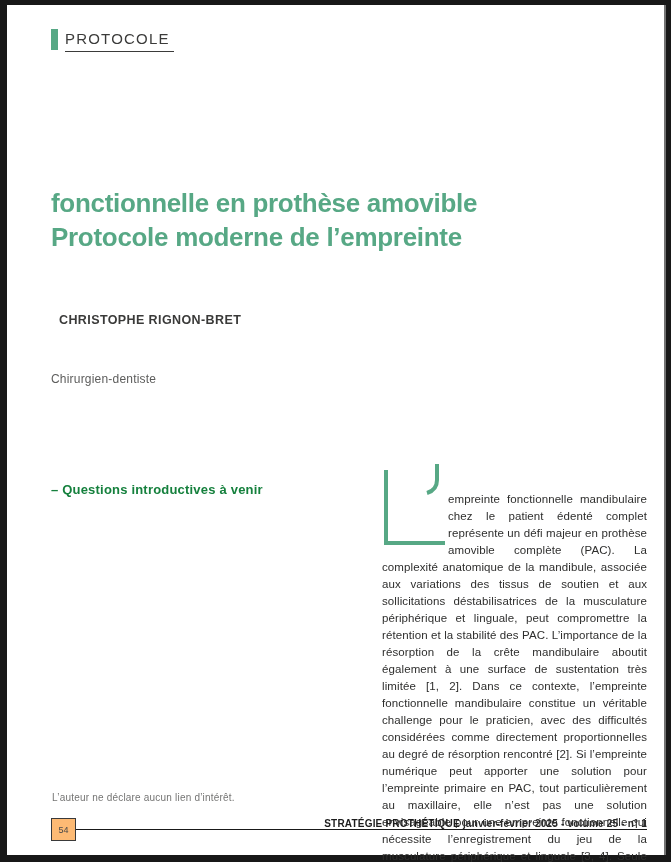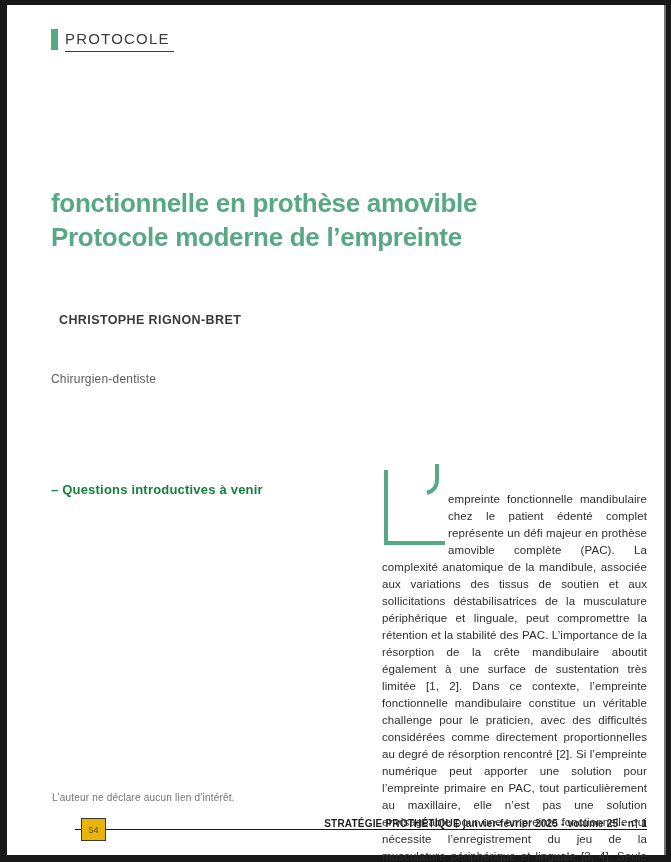--- a/index.html
+++ b/index.html
@@ -69,24 +69,24 @@
     position:absolute;left:0;top:-28px;overflow:visible;
   }
   
   .footnote{
     position:absolute;left:45px;top:787px;
     font-size:10px;color:#757574;letter-spacing:0.2px;
   }
   
   .pagenum-box{
     position:absolute;left:44px;top:813px;width:25px;height:23px;
-    border:1px solid #3a3a3a;background:#eab308;
+    border:1px solid #3a3a3a;background:#fdba74;
     font-size:9px;color:#4a4a4a;
     display:flex;align-items:center;justify-content:center;
-    box-sizing:border-box;z-index:2;margin-left:30px;
+    box-sizing:border-box;z-index:2;
   }
   .footer-rule{
     position:absolute;left:68px;top:824px;width:572px;height:1px;
     background:#191919;
   }
   .footer-meta{
     position:absolute;right:17px;top:813px;height:11px;line-height:11px;
     font-size:10px;color:#1c1c1c;text-align:right;letter-spacing:0.2px;
     white-space:nowrap;
   }

